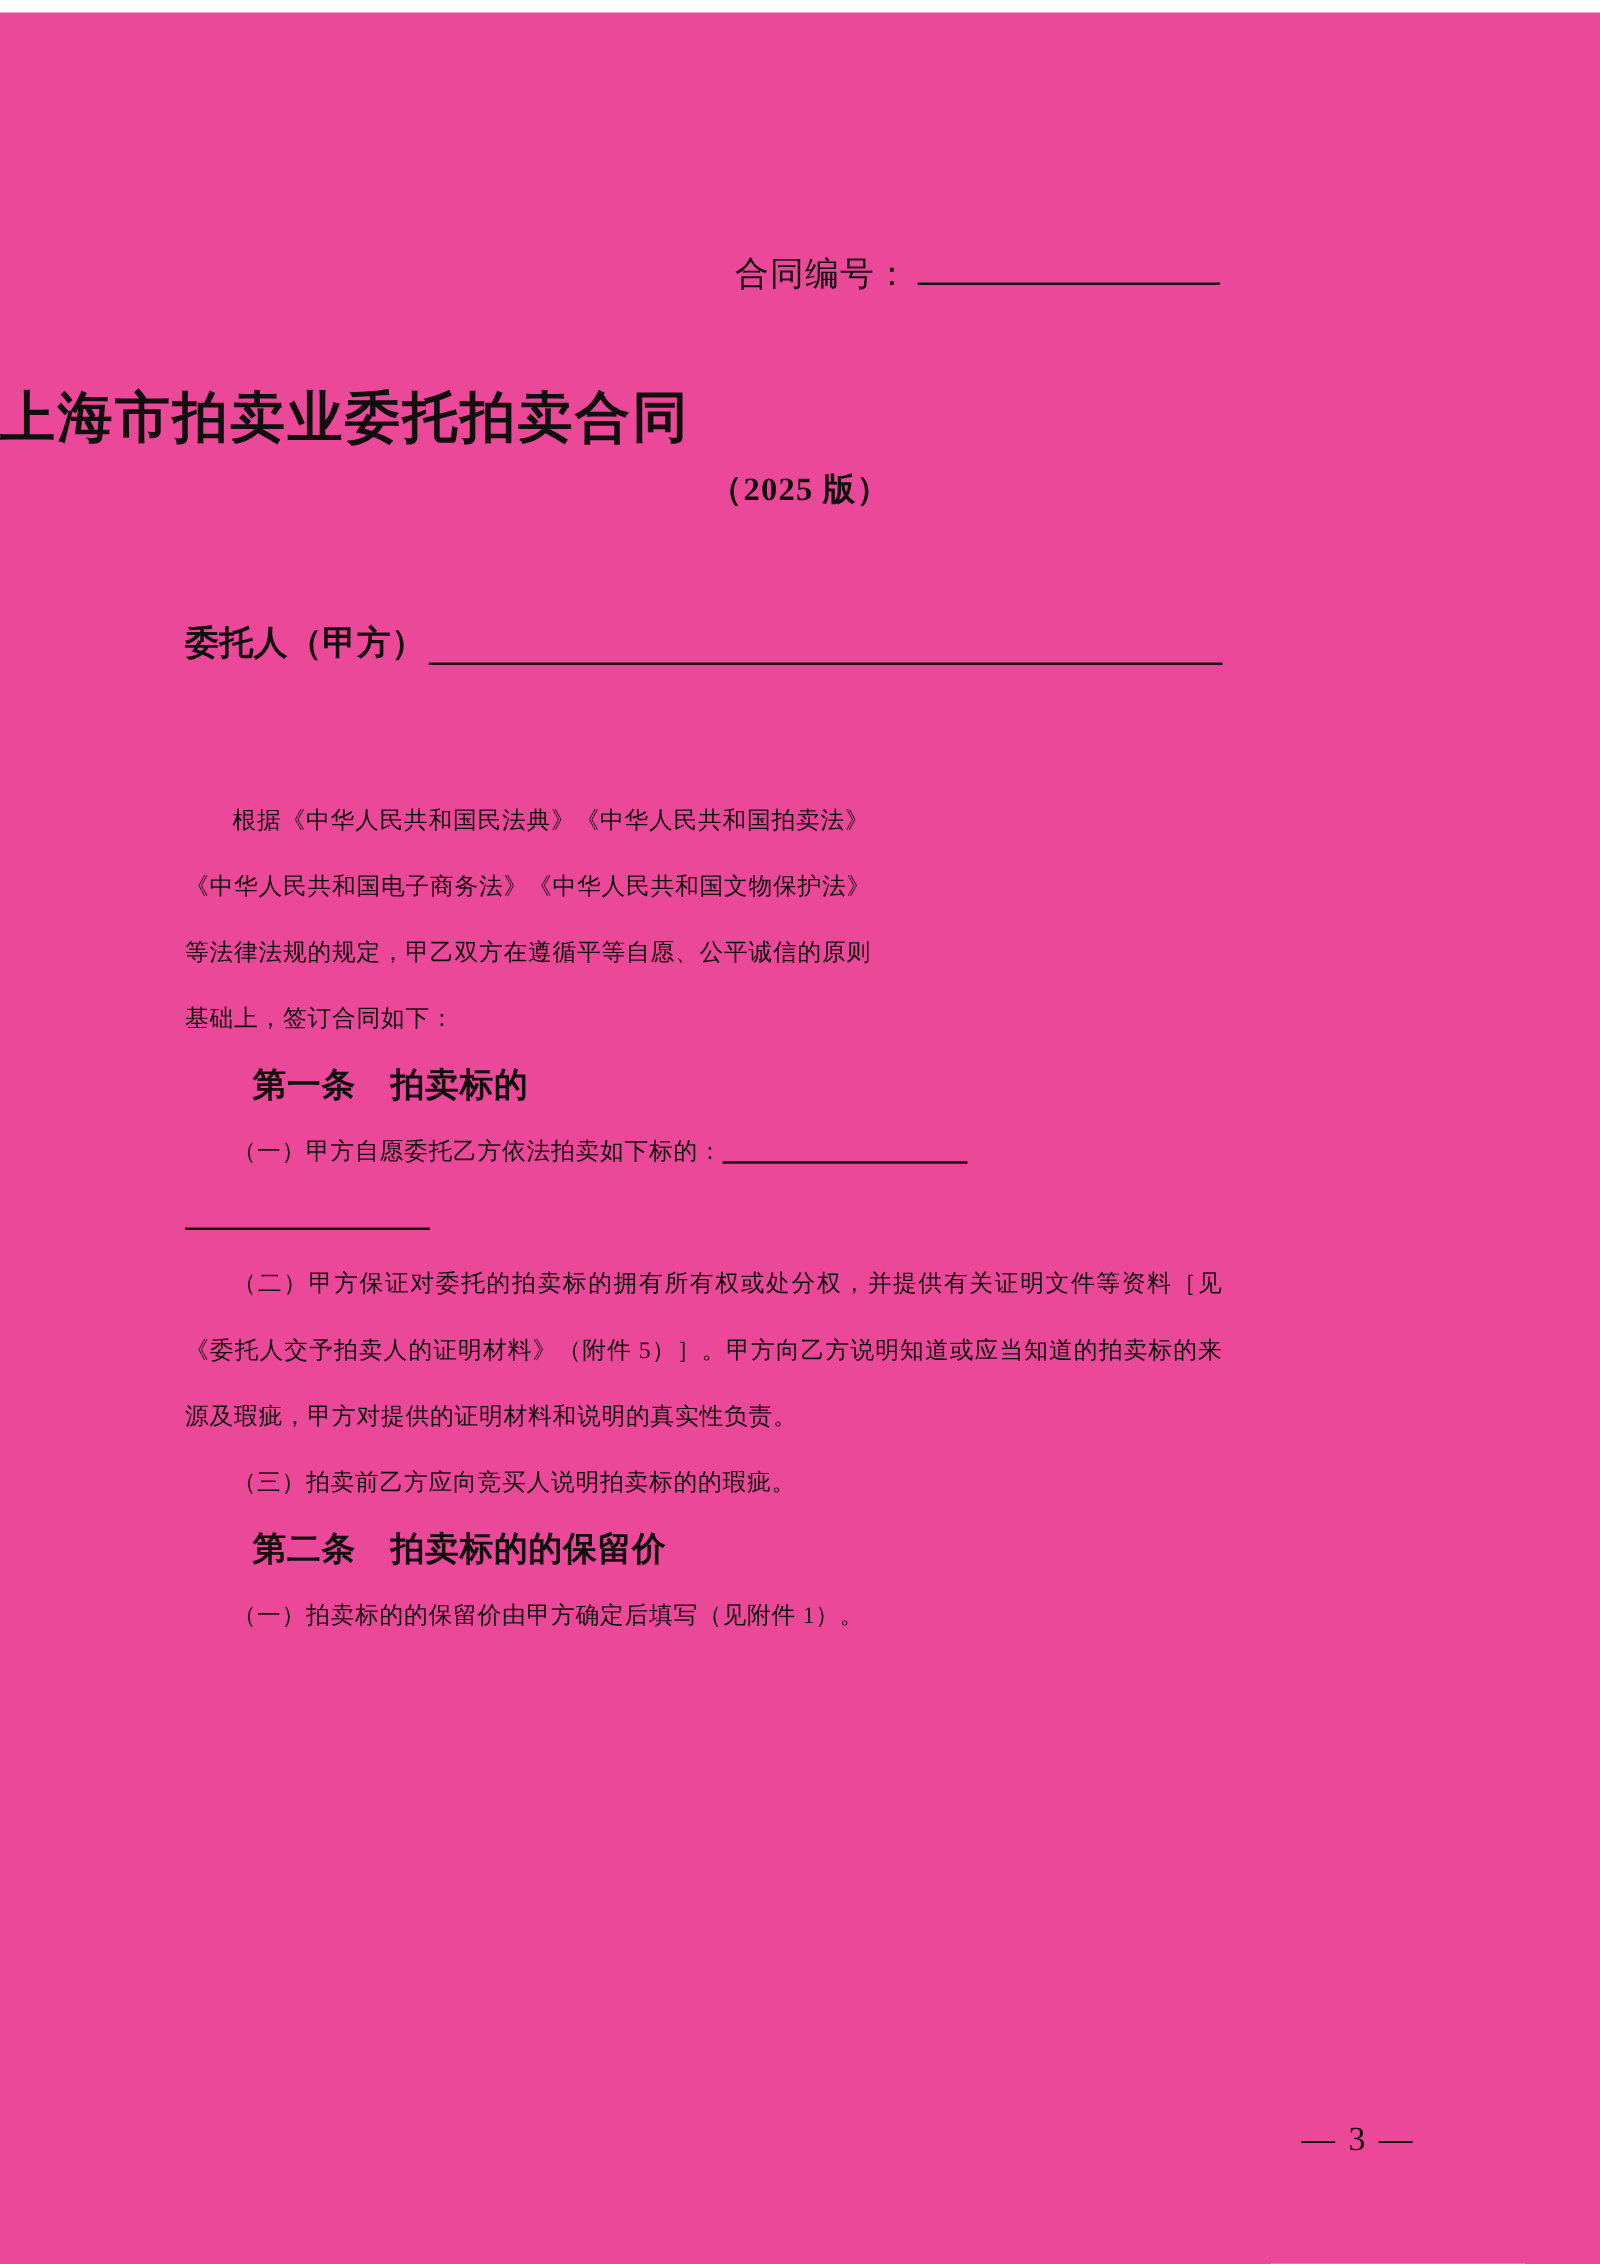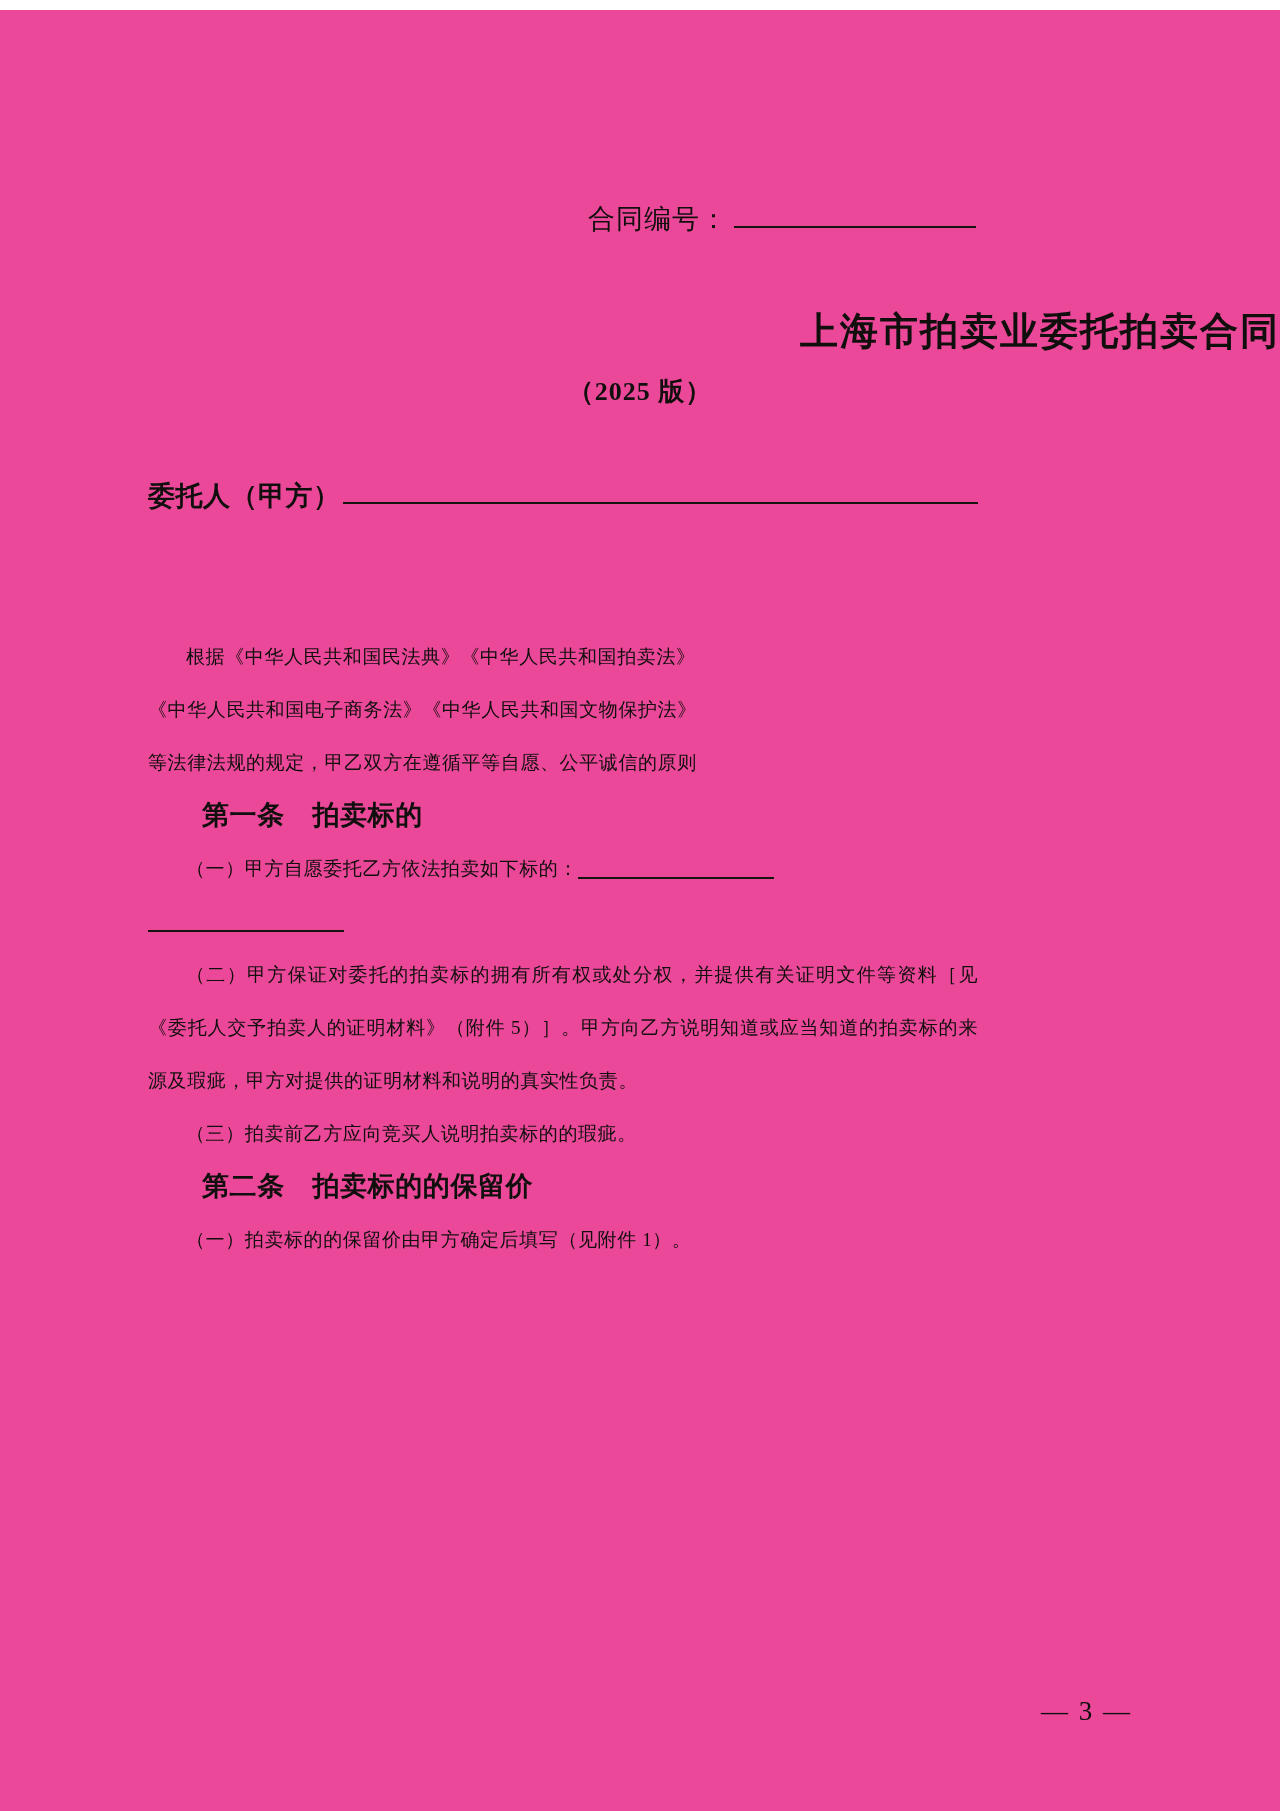--- a/index.html
+++ b/index.html
@@ -49,24 +49,24 @@
     margin-left: 6px;
     height: 26px;
   }
 
   
   .doc-title {
     position: absolute;
     left: 0;
     top: 298px;
     width: 1280px;
-    text-align: right;
-    font-family: "Liberation Serif", "DejaVu Serif", serif;
-    font-weight: bold;
-    font-size: 38px;
+    text-align: left;
+    font-family: "Liberation Serif", "DejaVu Serif", serif;
+    font-weight: bold;
+    font-size: 44px;
     letter-spacing: 2px;
     line-height: 1.24;
   }
   .doc-subtitle {
     position: absolute;
     left: 0;
     top: 364px;
     width: 1280px;
     text-align: center;
     font-family: "Liberation Serif", "DejaVu Serif", serif;
@@ -77,21 +77,21 @@
 
   
   .party-block {
     position: absolute;
     left: 148px;
     top: 468px;
     width: 830px;
   }
   .party-row {
     display: flex;
-    align-items: flex-start;
+    align-items: flex-end;
     height: 54px;
     margin-bottom: 4px;
   }
   .party-label {
     font-family: "Liberation Sans", "DejaVu Sans", sans-serif;
     font-weight: bold;
     font-size: 27px;
     letter-spacing: 0.5px;
     white-space: nowrap;
   }
@@ -177,20 +177,21 @@
       <span class="party-blank"></span>
     </div>
   </div>
 
   <div class="body-block">
 
     <p class="para">
       <span class="line-run" style="text-indent:2em; display:block;">根据《中华人民共和国民法典》《中华人民共和国拍卖法》</span>
       <span class="line-run">《中华人民共和国电子商务法》《中华人民共和国文物保护法》</span>
       <span class="line-run">等法律法规的规定，甲乙双方在遵循平等自愿、公平诚信的原则</span>
+      <span class="line-run">基础上，签订合同如下：</span>
     </p>
 
     <p class="heading">第一条　拍卖标的</p>
 
     <p class="para indent">
       <span>（一）甲方自愿委托乙方依法拍卖如下标的：</span><span class="fill-blank w-long"></span><br><span class="fill-blank w-mid"></span>
     </p>
 
     <p class="para indent">（二）甲方保证对委托的拍卖标的拥有所有权或处分权，并提供有关证明文件等资料［见《委托人交予拍卖人的证明材料》（附件 5）］。甲方向乙方说明知道或应当知道的拍卖标的来源及瑕疵，甲方对提供的证明材料和说明的真实性负责。</p>
 

